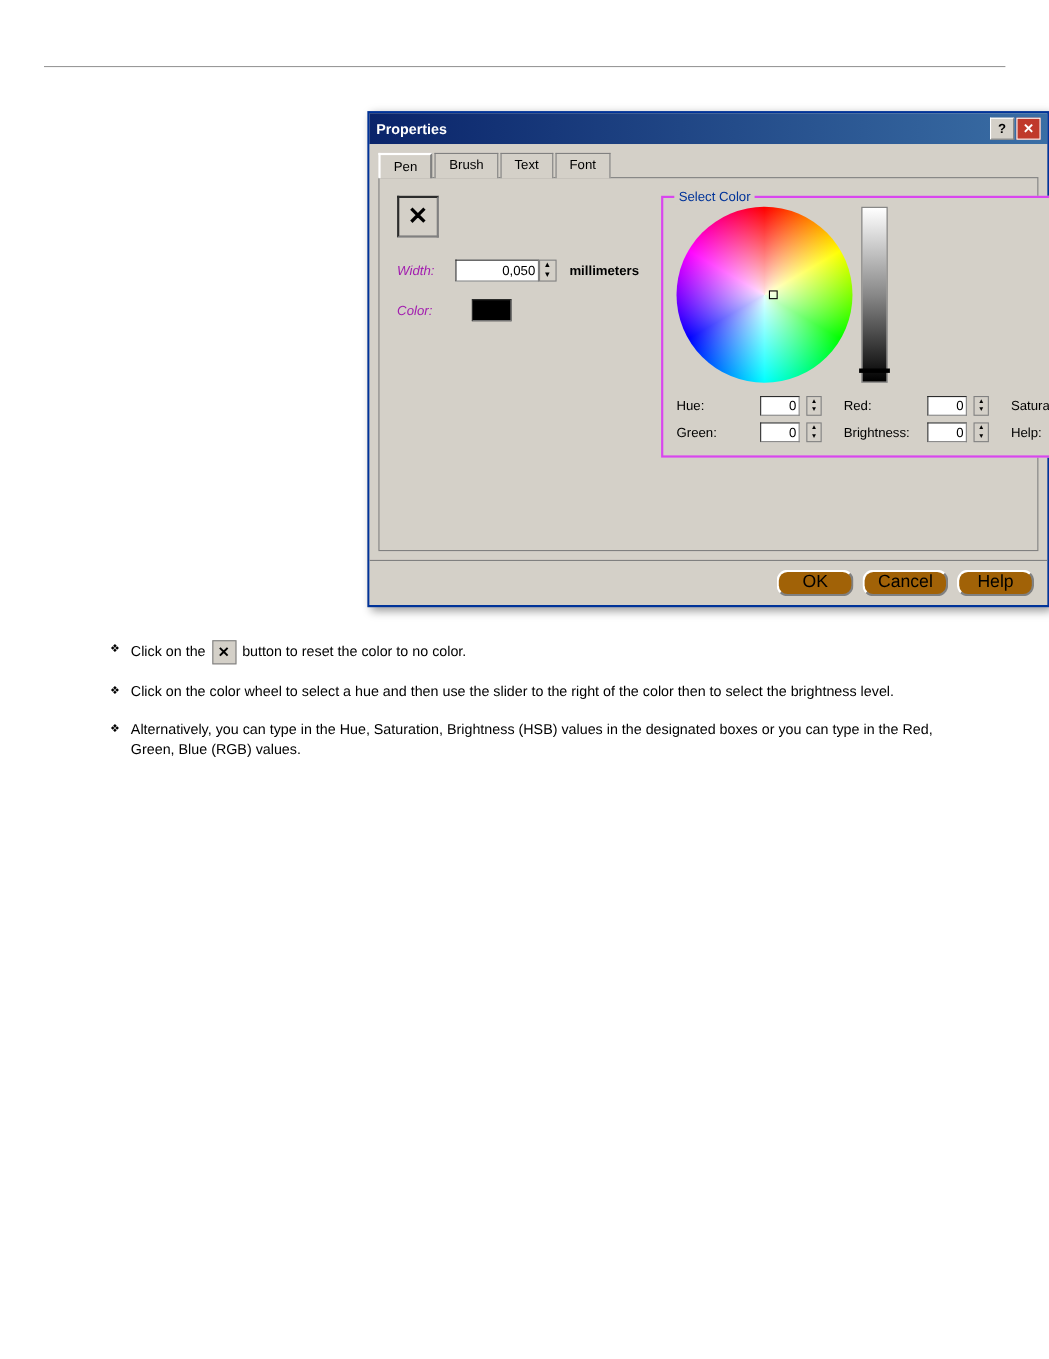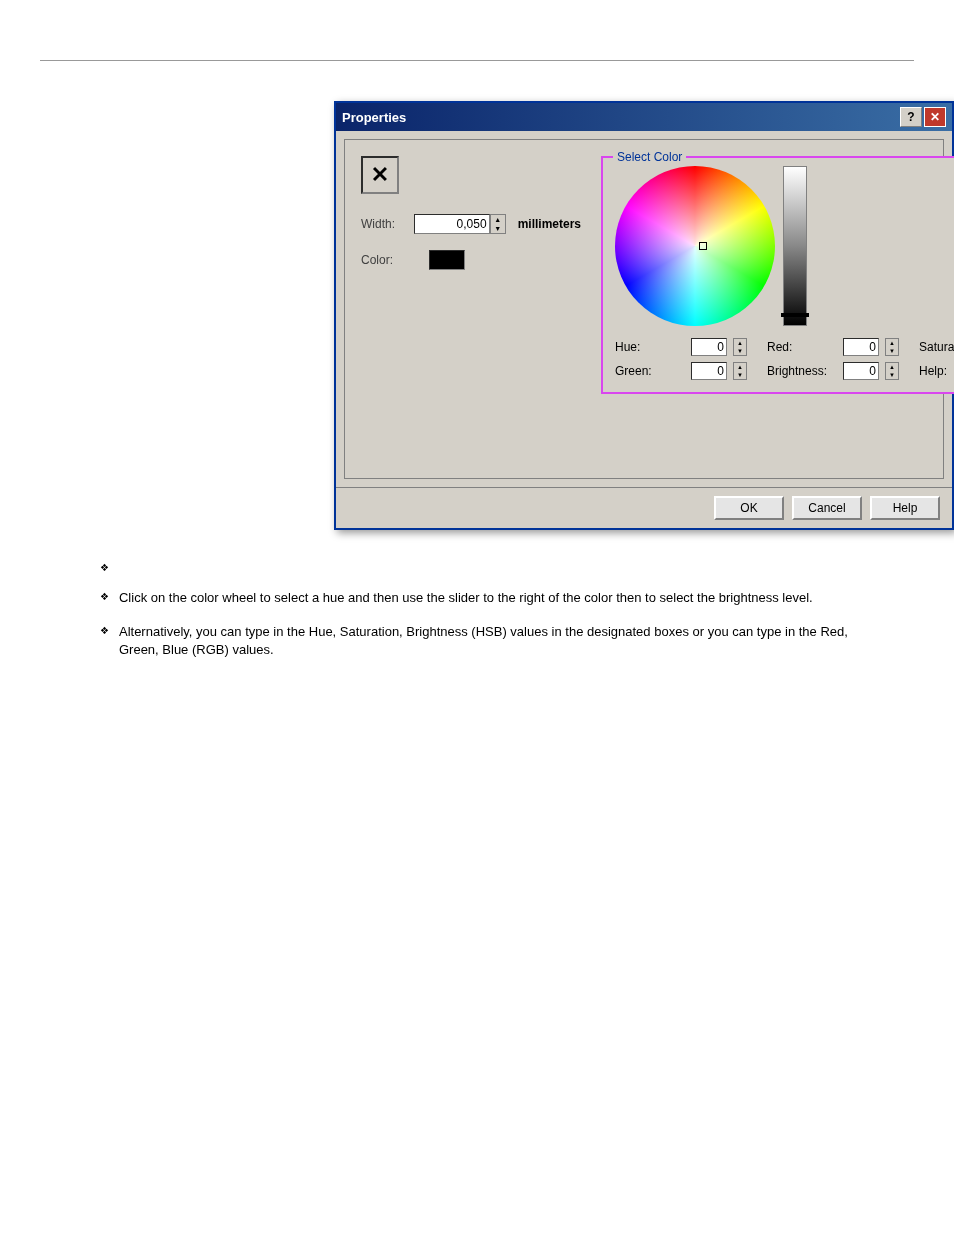--- a/index.html
+++ b/index.html
@@ -163,21 +163,22 @@
     .field-row {
       display: flex;
       align-items: center;
       margin-bottom: 16px;
       gap: 8px;
     }
 
     .field-label {
       width: 60px;
       font-size: 12px;
-      color: #404040;
+      color: #a21caf;
+      font-style: italic;
     }
 
     .spinbox {
       display: flex;
       align-items: center;
     }
 
     .spin-input {
       width: 76px;
       height: 20px;
@@ -368,31 +369,32 @@
       padding: 8px 12px;
       display: flex;
       justify-content: flex-end;
       gap: 8px;
       border-top: 1px solid #808080;
     }
 
     .footer-btn {
       min-width: 70px;
       height: 24px;
-      background: #e5e5e5;
+      background: #a16207;
       border-top: 2px solid #fff;
       border-left: 2px solid #fff;
       border-right: 2px solid #808080;
       border-bottom: 2px solid #808080;
-      font-size: 12px;
+      font-size: 16px;
       cursor: pointer;
       display: flex;
       align-items: center;
       justify-content: center;
       padding: 0 12px;
+      border-radius: 10px;
     }
 
     
     .bullets-area {
       margin: 30px 100px 0 100px;
     }
 
     .bullet-item {
       display: flex;
       align-items: flex-start;
@@ -438,20 +440,26 @@
       <div class="dialog-titlebar">
         <span class="dialog-title">Properties</span>
         <div class="dialog-controls">
           <div class="title-btn title-btn-help">?</div>
           <div class="title-btn title-btn-close">✕</div>
         </div>
       </div>
 
       <div class="dialog-body">
 
+        <div class="tabs">
+          <div class="tab active">Pen</div>
+          <div class="tab">Brush</div>
+          <div class="tab">Text</div>
+          <div class="tab">Font</div>
+        </div>
 
         <div class="tab-content-area">
           <div class="content-row">
 
             <div class="left-panel">
               <div class="x-button">✕</div>
 
               <div class="field-row">
                 <span class="field-label">Width:</span>
                 <div class="spinbox">
@@ -554,20 +562,25 @@
         <button class="footer-btn">Help</button>
       </div>
 
     </div>
   </div>
 
   <div class="bullets-area">
 
     <div class="bullet-item">
       <span class="bullet-diamond">❖</span>
+      <span class="bullet-text">
+        Click on the
+        <span class="bullet-icon-inline">✕</span>
+        button to reset the color to no color.
+      </span>
     </div>
 
     <div class="bullet-item">
       <span class="bullet-diamond">❖</span>
       <span class="bullet-text">
         Click on the color wheel to select a hue and then use the slider to the right of the color then to select the brightness level.
       </span>
     </div>
 
     <div class="bullet-item">

